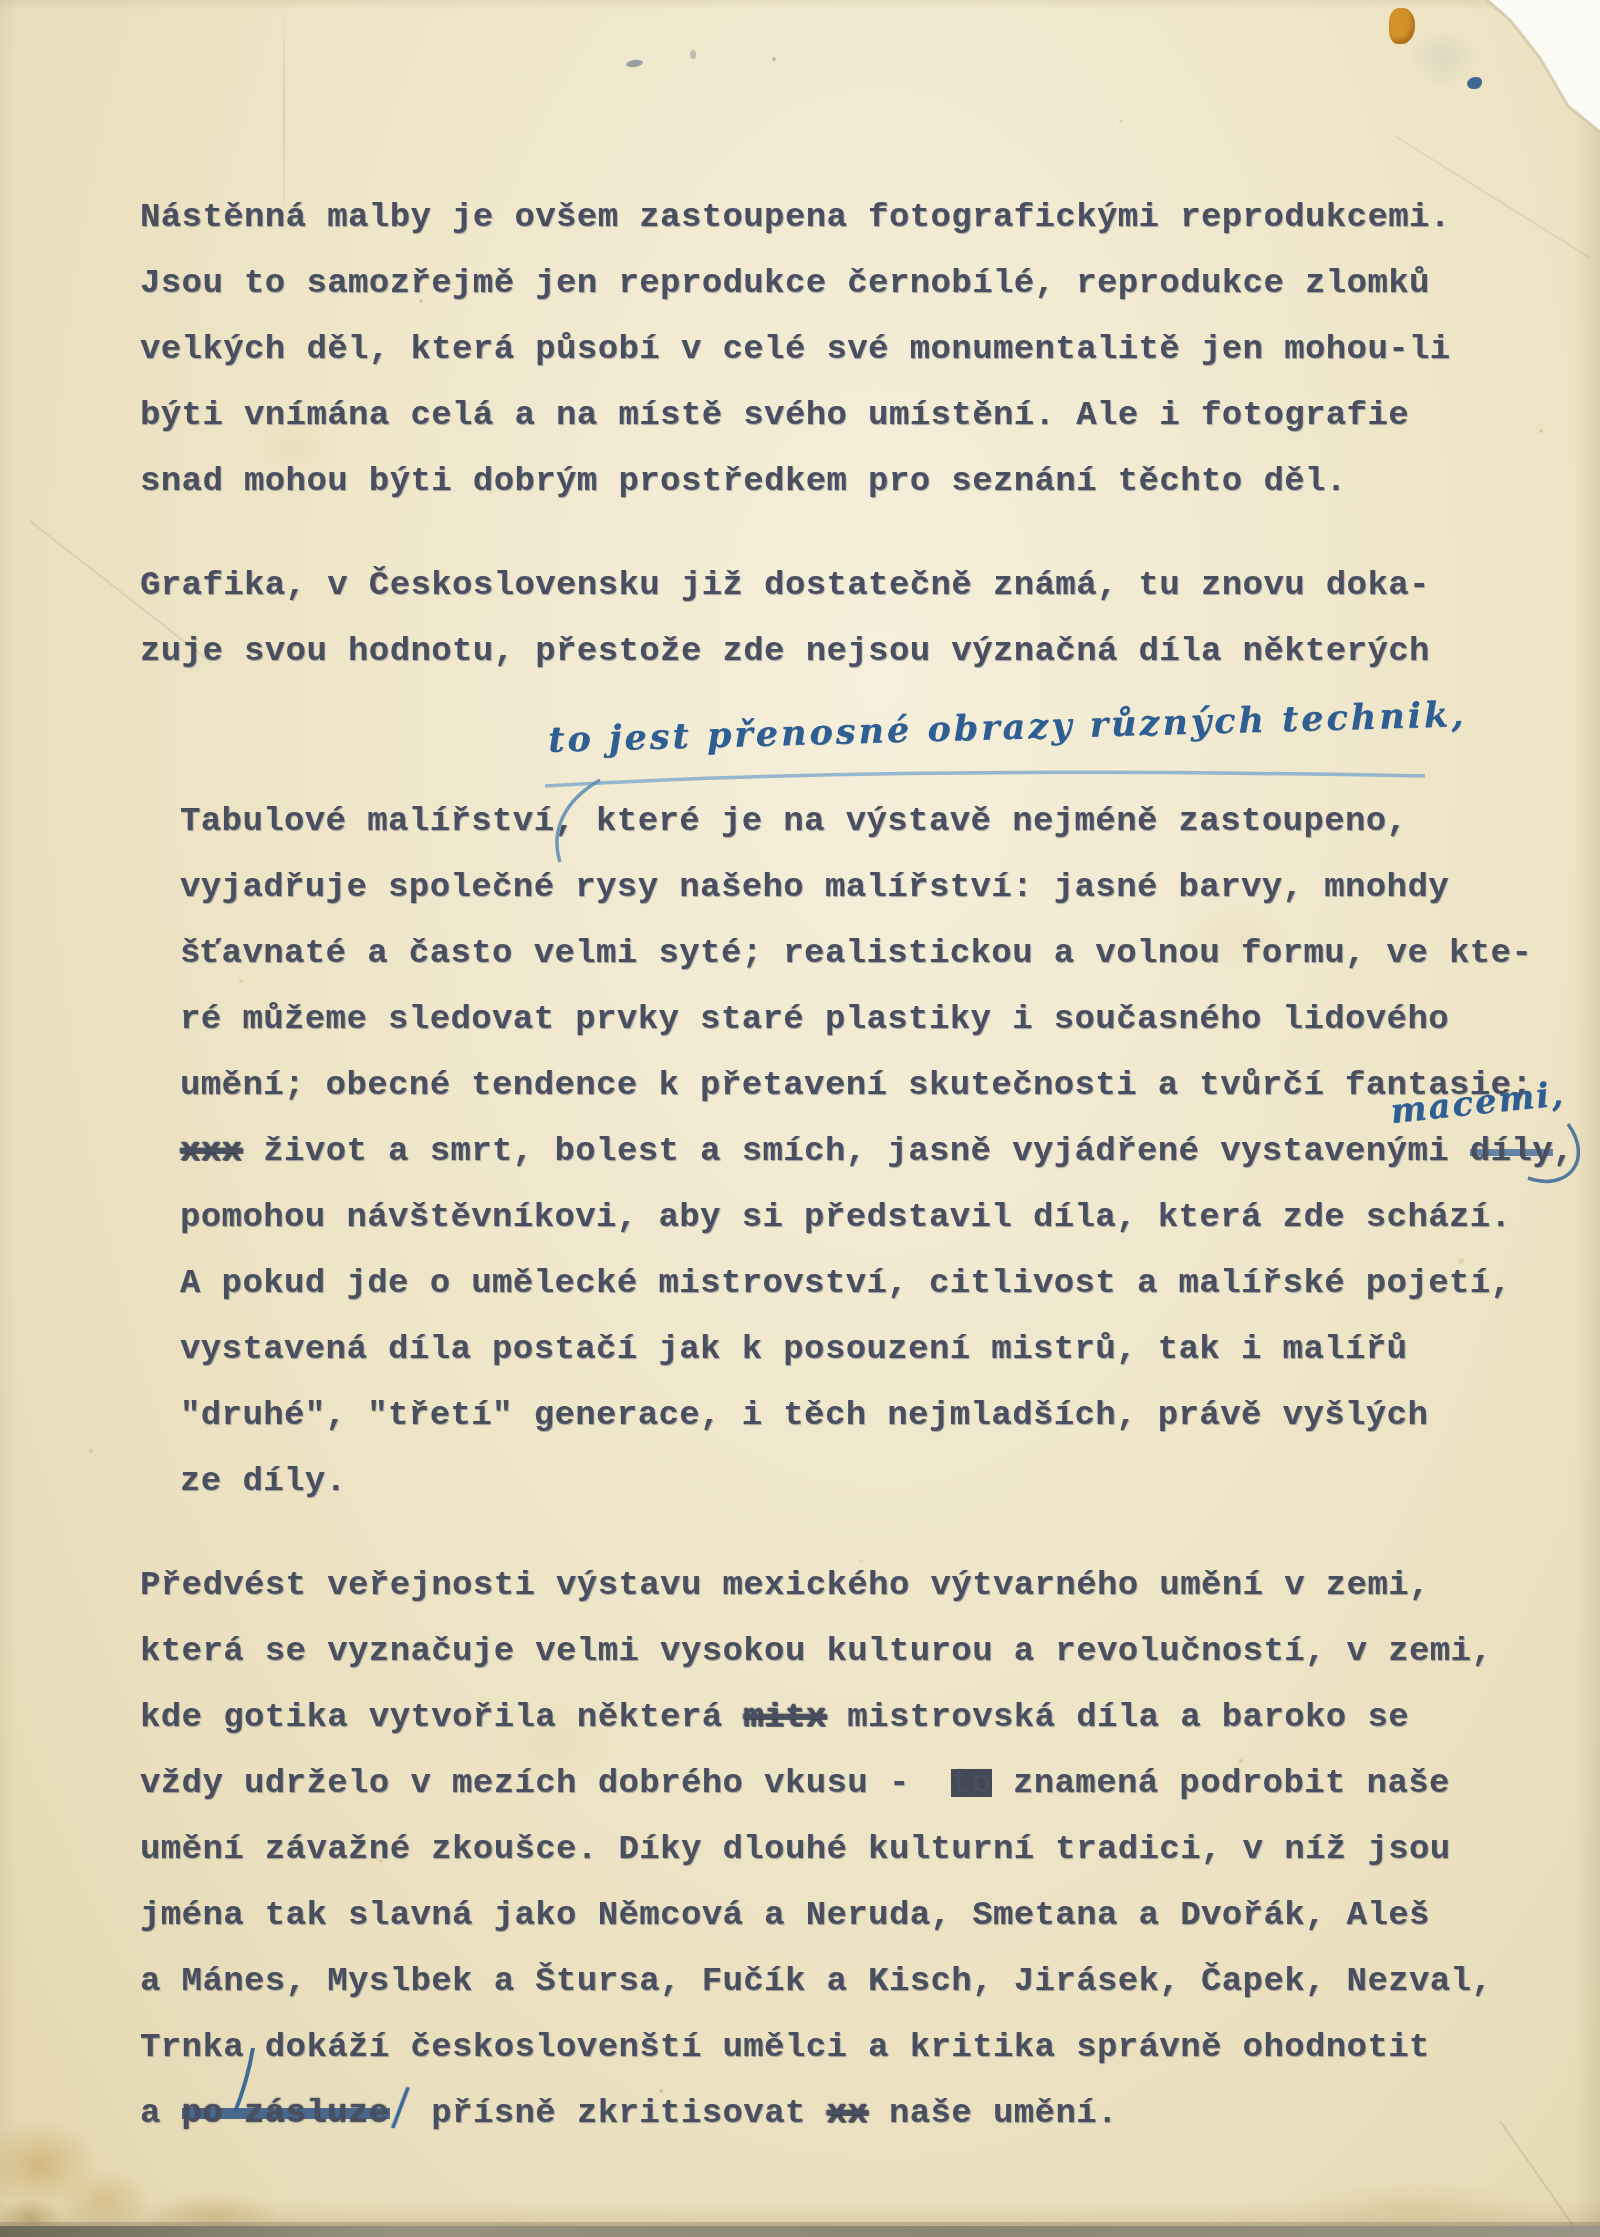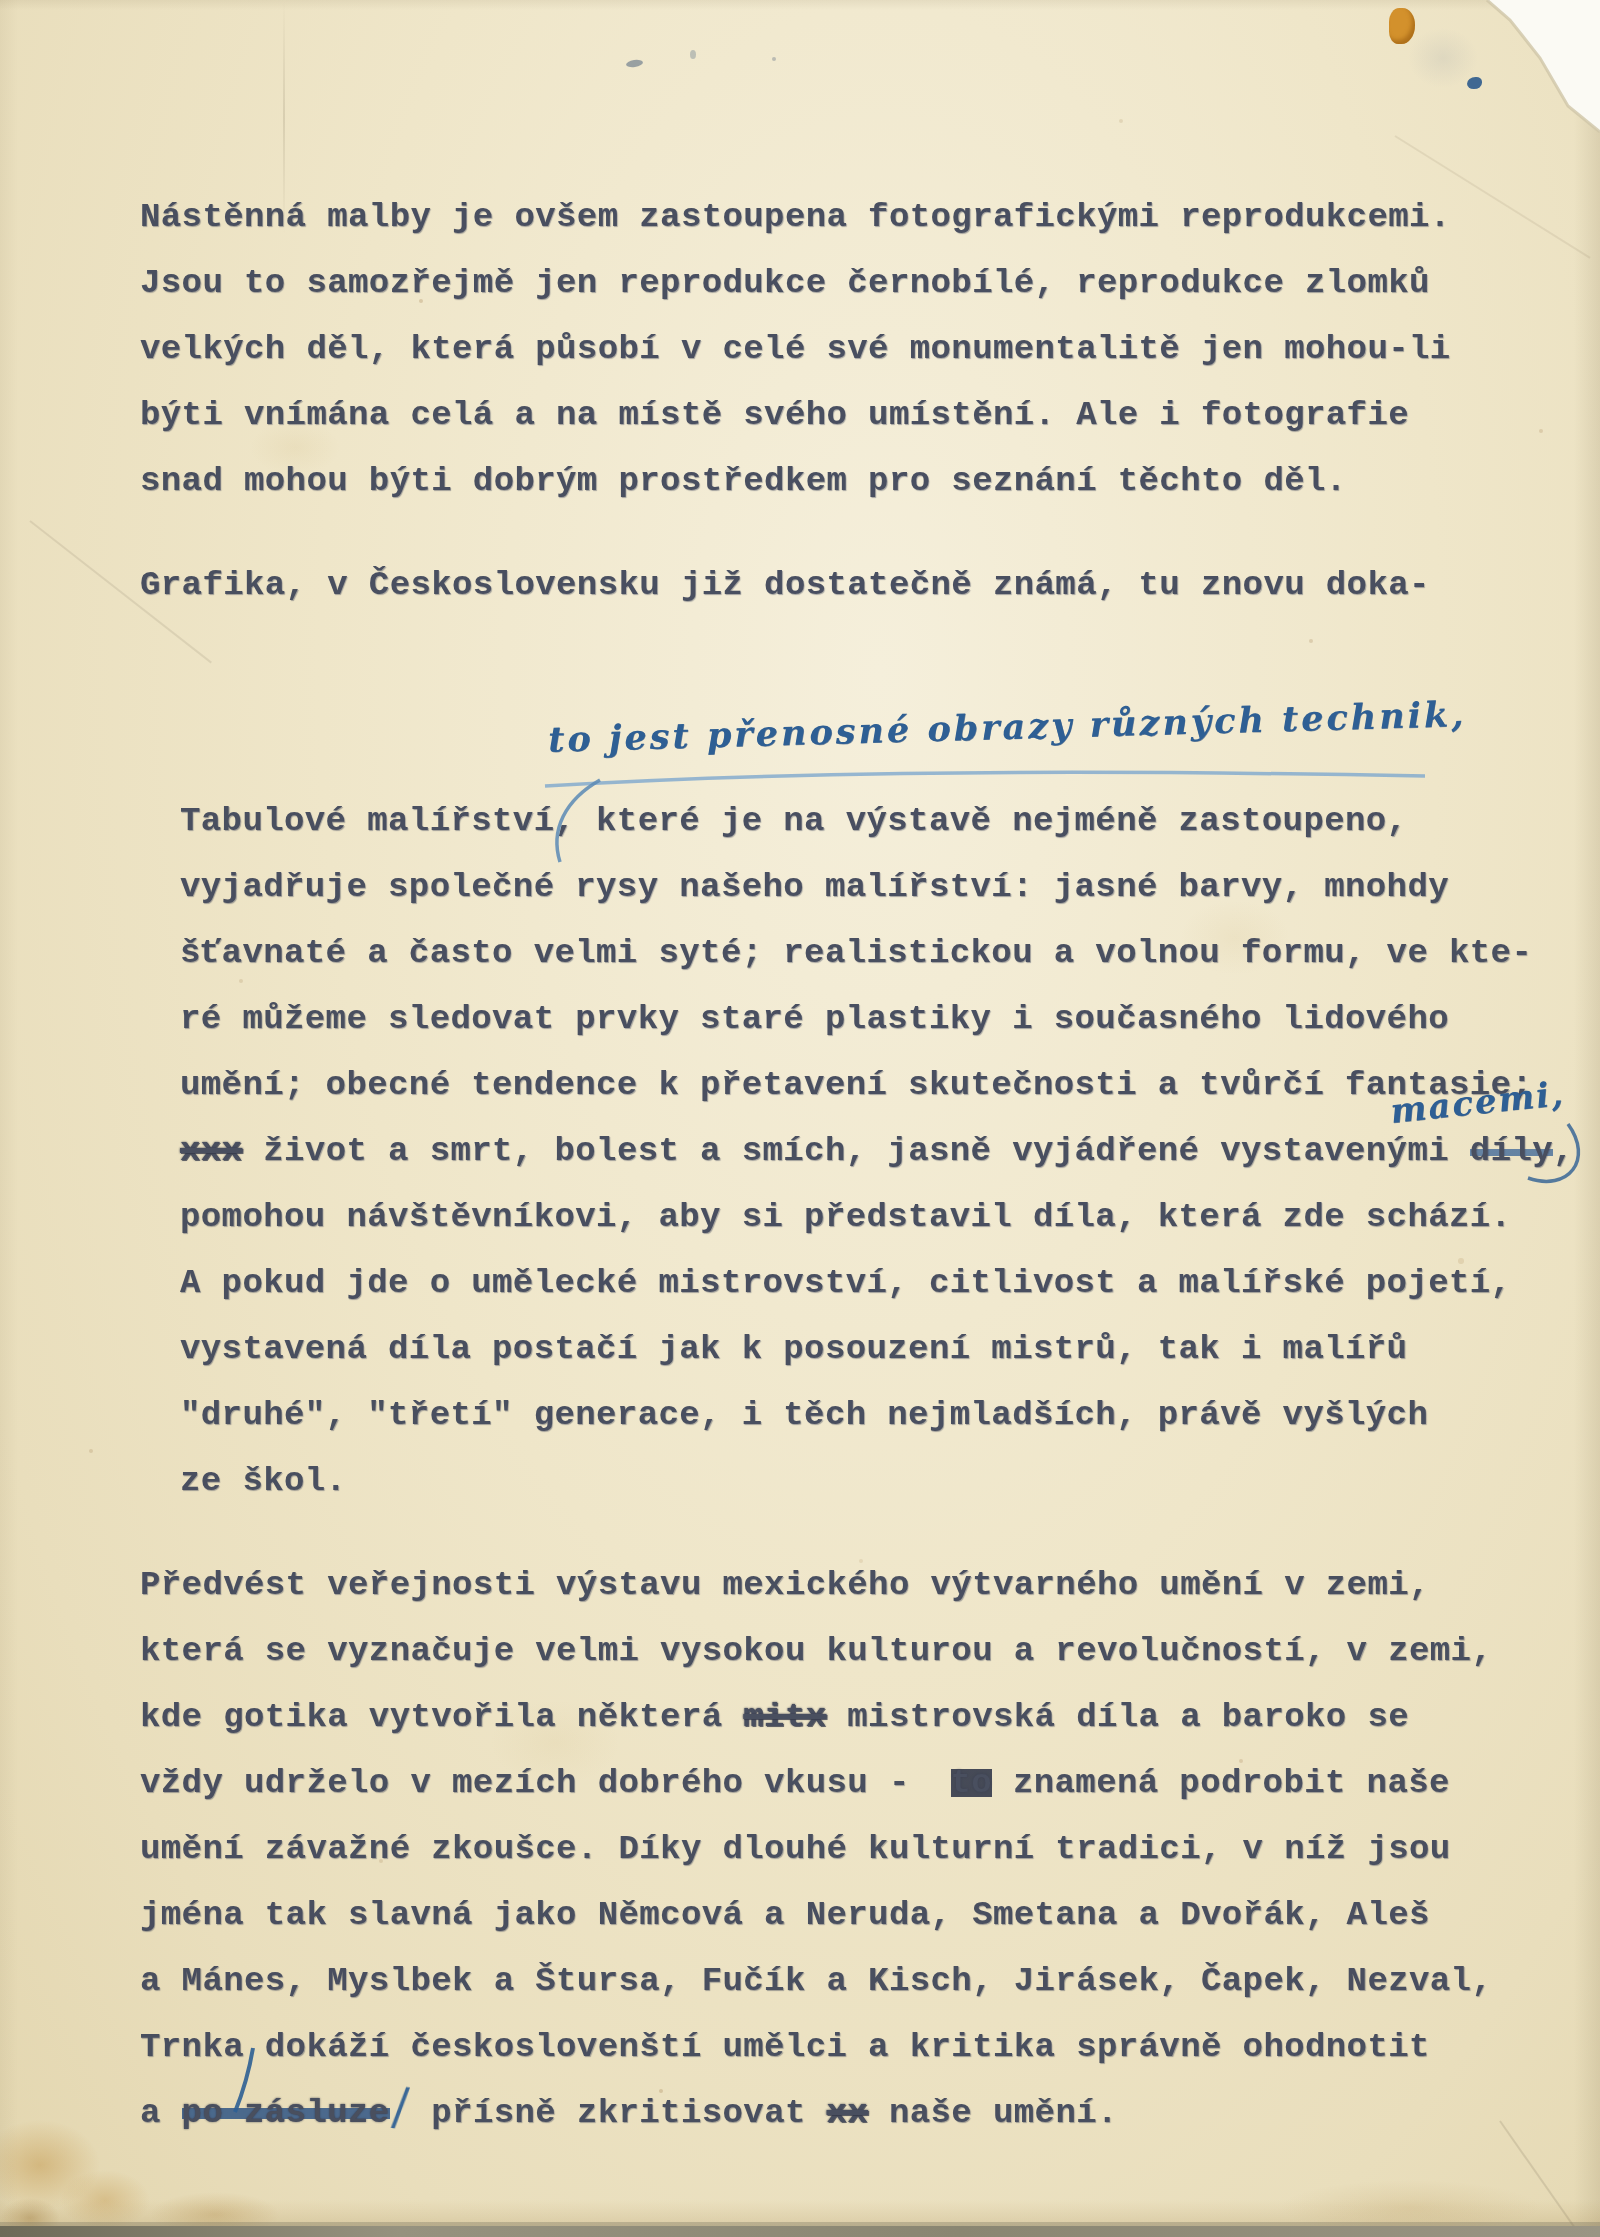--- a/index.html
+++ b/index.html
@@ -126,33 +126,34 @@
   <div class="text-layer">
       <div class="para" style="top: 184px;">
         <div class="tline"><span>Nástěnná malby je ovšem zastoupena fotografickými reprodukcemi.</span></div>
         <div class="tline"><span>Jsou to samozřejmě jen reprodukce černobílé, reprodukce zlomků</span></div>
         <div class="tline"><span>velkých děl, která působí v celé své monumentalitě jen mohou-li</span></div>
         <div class="tline"><span>býti vnímána celá a na místě svého umístění. Ale i fotografie</span></div>
         <div class="tline"><span>snad mohou býti dobrým prostředkem pro seznání těchto děl.</span></div>
       </div>
       <div class="para" style="top: 552px;">
         <div class="tline"><span>Grafika, v Československu již dostatečně známá, tu znovu doka-</span></div>
+        <div class="tline"><span>zuje svou hodnotu, přestože zde nejsou význačná díla některých</span></div>
       </div>
       <div class="para" style="top: 788px; margin-left: 40px;">
         <div class="tline"><span>Tabulové malířství, které je na výstavě nejméně zastoupeno,</span></div>
         <div class="tline"><span>vyjadřuje společné rysy našeho malířství: jasné barvy, mnohdy</span></div>
         <div class="tline"><span>šťavnaté a často velmi syté; realistickou a volnou formu, ve kte-</span></div>
         <div class="tline"><span>ré můžeme sledovat prvky staré plastiky i současného lidového</span></div>
         <div class="tline"><span>umění; obecné tendence k přetavení skutečnosti a tvůrčí fantasie;</span></div>
         <div class="tline"><span class="struckBlackHeavy">xxx</span><span> život a smrt, bolest a smích, jasně vyjádřené vystavenými </span><span class="struckBlue">díly</span><span>,</span></div>
         <div class="tline"><span>pomohou návštěvníkovi, aby si představil díla, která zde schází.</span></div>
         <div class="tline"><span>A pokud jde o umělecké mistrovství, citlivost a malířské pojetí,</span></div>
         <div class="tline"><span>vystavená díla postačí jak k posouzení mistrů, tak i malířů</span></div>
         <div class="tline"><span>"druhé", "třetí" generace, i těch nejmladších, právě vyšlých</span></div>
-        <div class="tline"><span>ze škol.</span></div>
+        <div class="tline"><span>ze díly.</span></div>
       </div>
       <div class="para" style="top: 1552px;">
         <div class="tline"><span>Předvést veřejnosti výstavu mexického výtvarného umění v zemi,</span></div>
         <div class="tline"><span>která se vyznačuje velmi vysokou kulturou a revolučností, v zemi,</span></div>
         <div class="tline"><span>kde gotika vytvořila některá </span><span class="struckBlackHeavy">mitx</span><span> mistrovská díla a baroko se</span></div>
         <div class="tline"><span>vždy udrželo v mezích dobrého vkusu - </span><span class="blot">to</span><span> znamená podrobit naše</span></div>
         <div class="tline"><span>umění závažné zkoušce. Díky dlouhé kulturní tradici, v níž jsou</span></div>
         <div class="tline"><span>jména tak slavná jako Němcová a Neruda, Smetana a Dvořák, Aleš</span></div>
         <div class="tline"><span>a Mánes, Myslbek a Štursa, Fučík a Kisch, Jirásek, Čapek, Nezval,</span></div>
         <div class="tline"><span>Trnka dokáží českoslovenští umělci a kritika správně ohodnotit</span></div>

